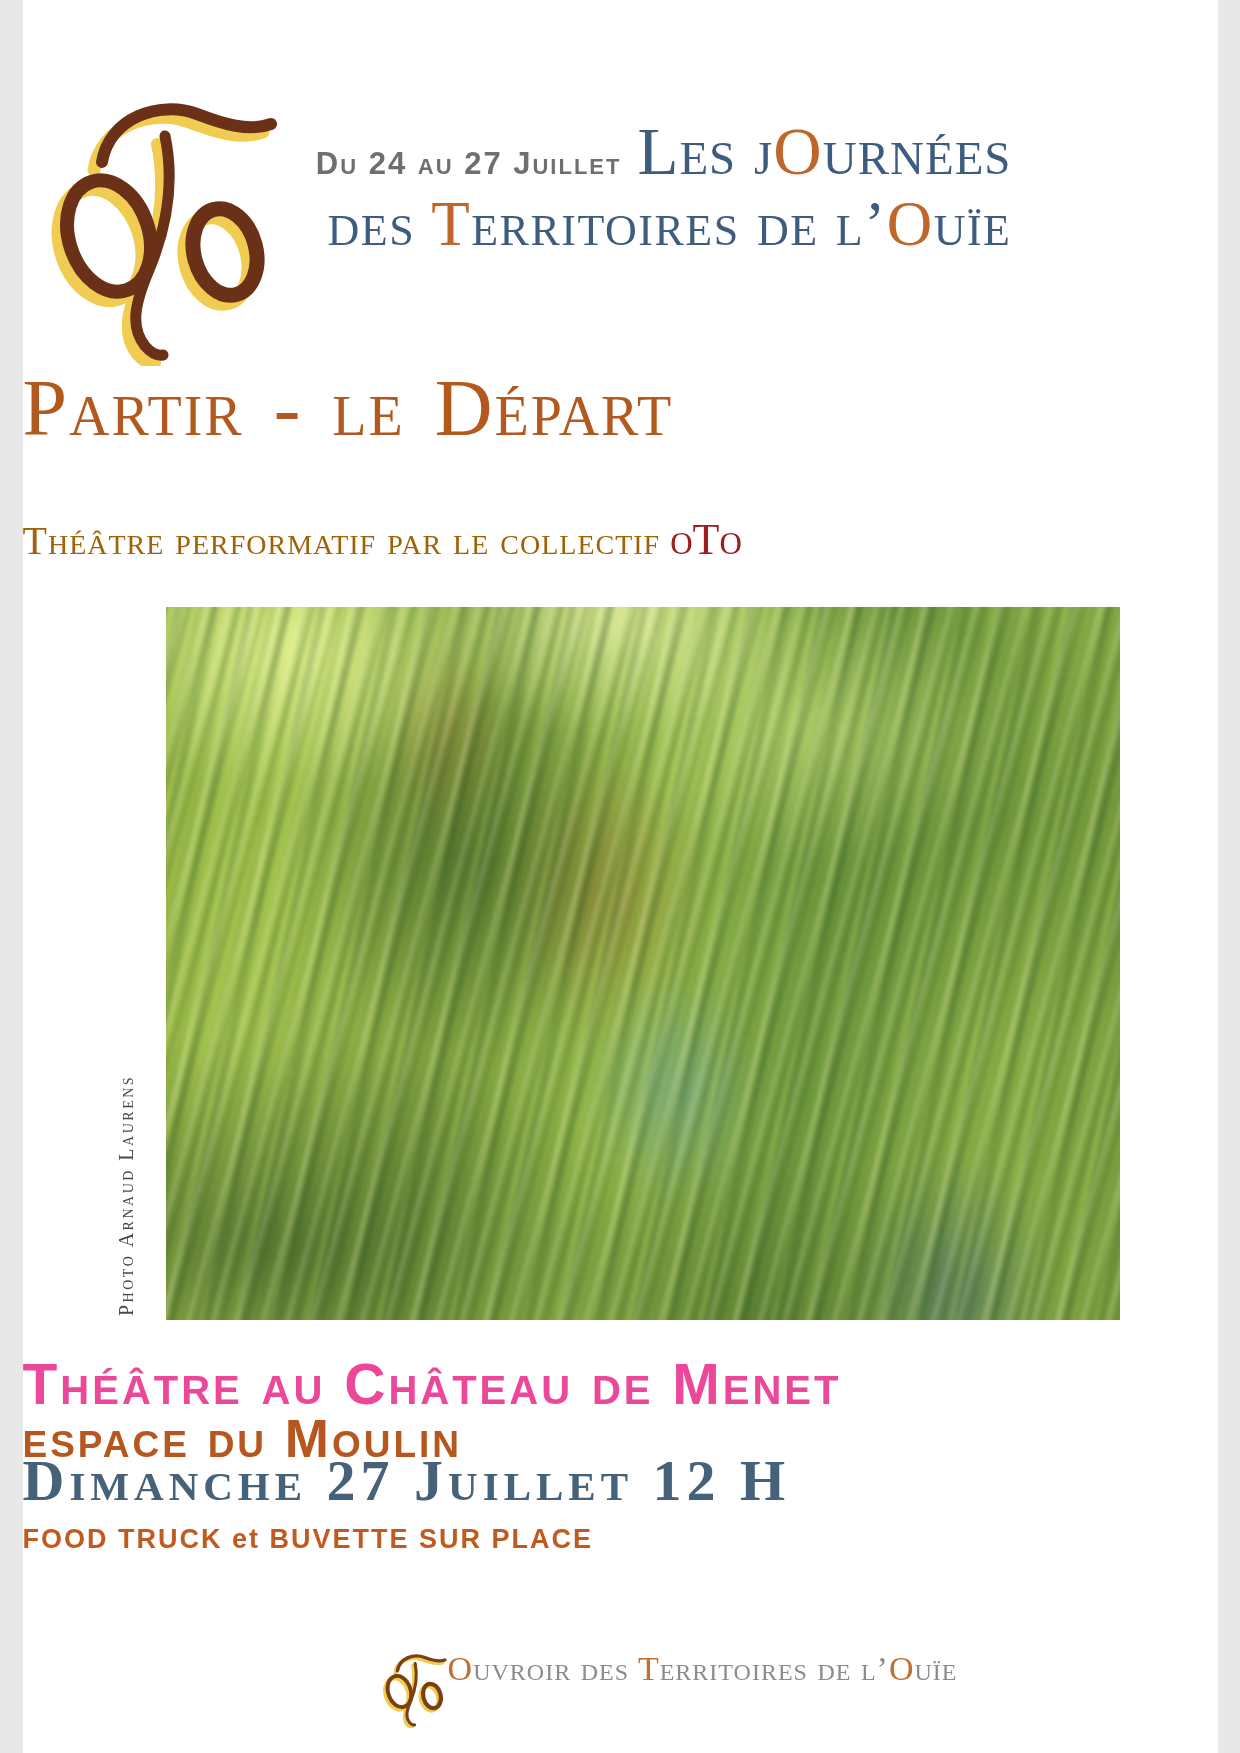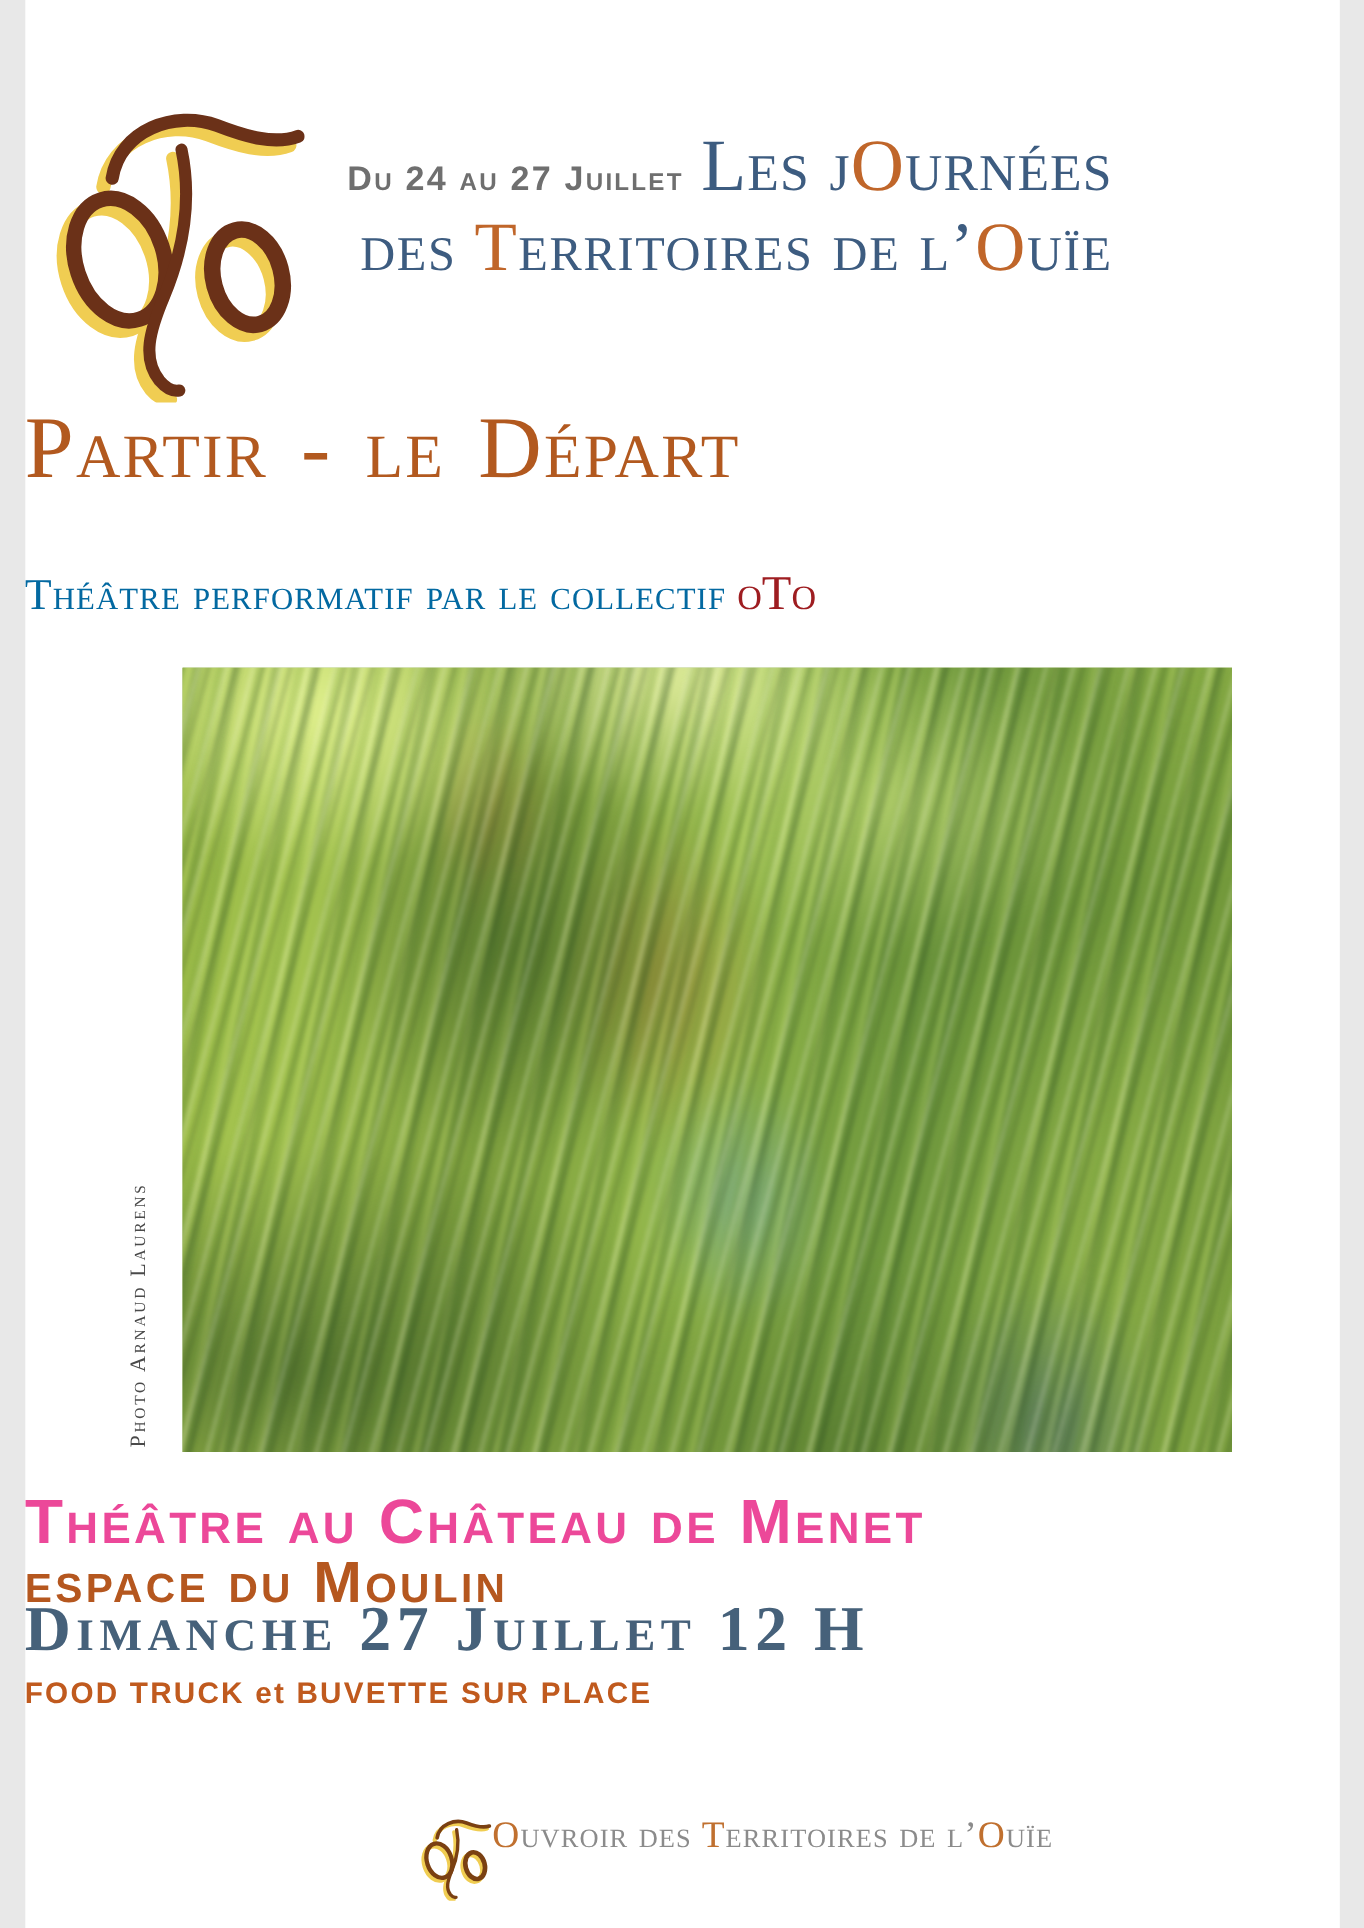--- a/index.html
+++ b/index.html
@@ -31,21 +31,21 @@
   .accent{color:#c0662a;}
   
   .show-block{position:absolute;left:0;width:1110px;text-align:center;}
   .show-title-wrap{top:368px;}
   .show-title{
     font-variant:small-caps;font-size:80px;letter-spacing:2px;word-spacing:8px;
     color:#b2591f;line-height:1;
   }
   .show-subtitle-wrap{top:518px;}
   .show-subtitle{
-    font-variant:small-caps;font-size:40px;letter-spacing:1px;color:#0369a1;line-height:1;
+    font-variant:small-caps;font-size:40px;letter-spacing:1px;color:#a16207;line-height:1;
   }
   .oto{color:#9e1d21;font-variant:small-caps;font-size:44px;margin-left:10px;}
   
   .photo{
     position:absolute;left:143px;top:607px;width:954px;height:713px;
     overflow:hidden;background:#86a847;
   }
   .photo-base{
     position:absolute;left:-40px;top:-40px;right:-40px;bottom:-40px;
     filter:blur(14px) saturate(1.05);

